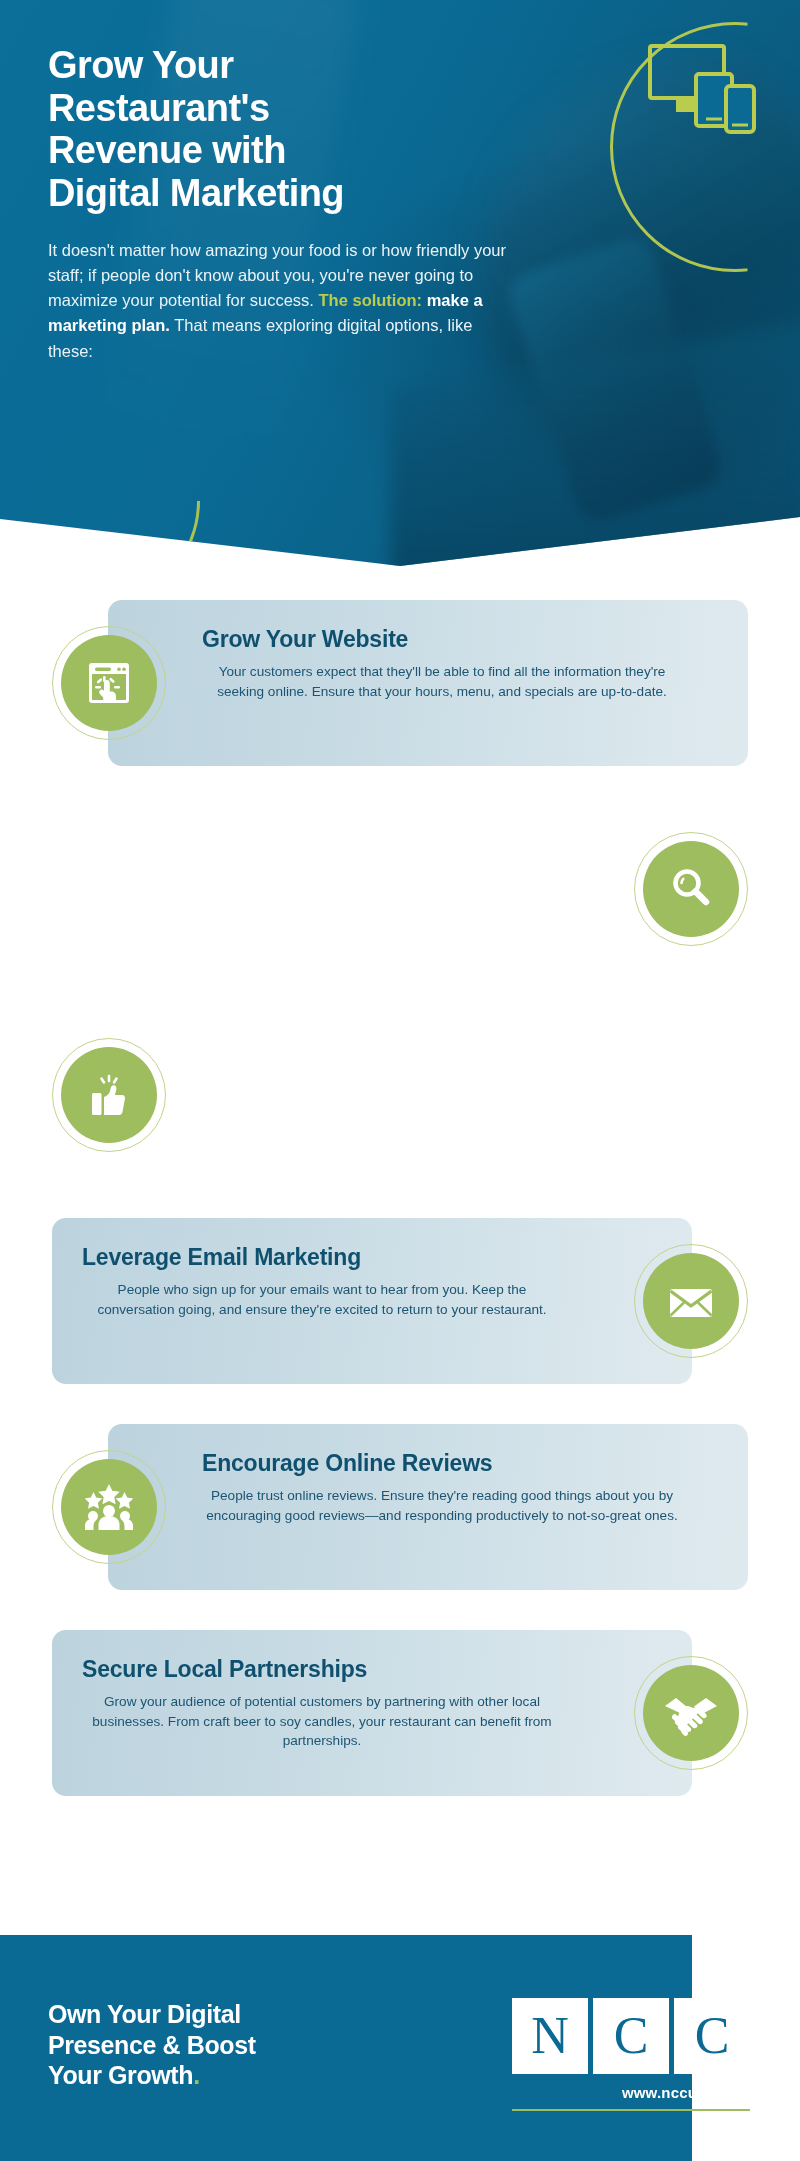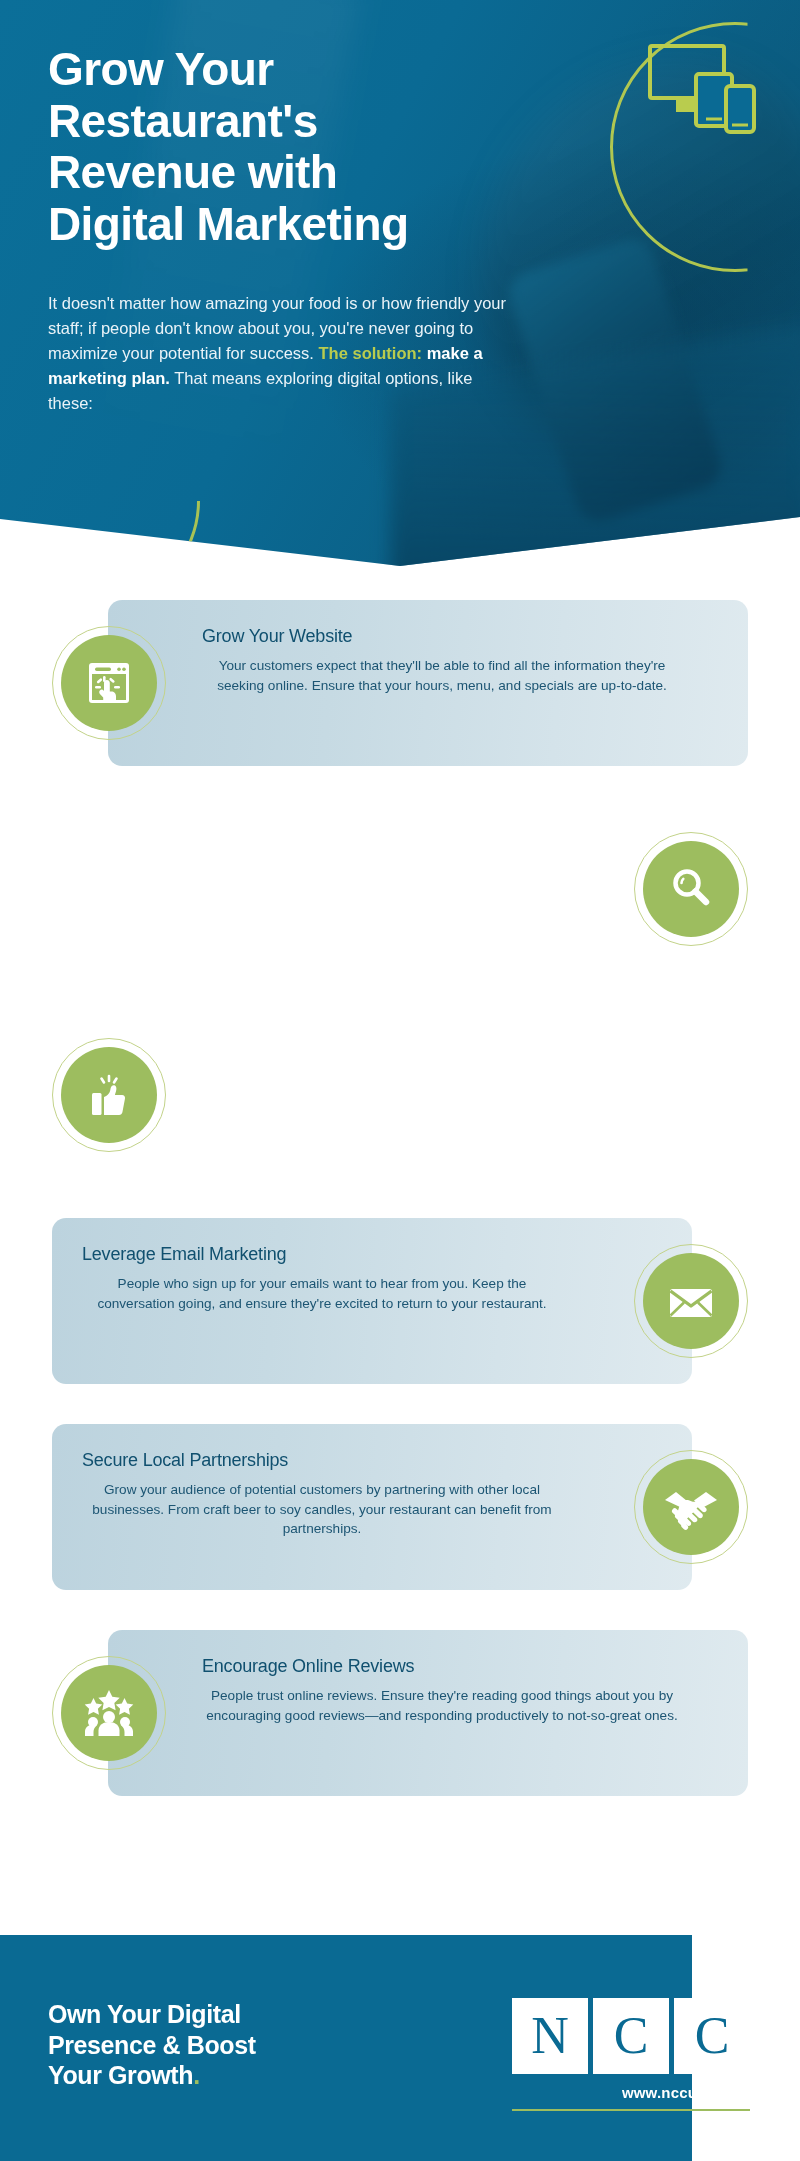--- a/index.html
+++ b/index.html
@@ -50,46 +50,46 @@
   .hdr-arc2 {
     position:absolute; right:600px; bottom:-40px; width:210px; height:210px;
     border:3px solid #b9cc4e; border-radius:50%;
     clip-path: polygon(42% 50%, 100% 50%, 100% 100%, 42% 100%);
     opacity:.9;
   }
   .devices-icon { position:absolute; right:42px; top:40px; }
 
   .hdr-inner { position:absolute; left:48px; top:44px; width:520px; }
   .hdr-title {
-    font-size:46px; line-height:1.12; font-weight:bold; color:#ffffff;
+    font-size:38px; line-height:1.12; font-weight:bold; color:#ffffff;
     letter-spacing:-0.6px; white-space:pre-line;
   }
   .hdr-para {
-    margin-top:41px; font-size:16.5px; line-height:1.52; color:#eaf3f8;
+    margin-top:24px; font-size:16.5px; line-height:1.52; color:#eaf3f8;
     width:460px;
   }
   .hl-green { color:#b9cc4e; font-weight:bold; }
   .hl-white { color:#ffffff; font-weight:bold; }
 
   
   .cards { position:absolute; left:0; top:600px; width:800px; }
   .card-row { position:relative; height:184px; margin-bottom:22px; }
   .card {
     position:absolute; top:0; height:166px; border-radius:14px;
     background:linear-gradient(95deg, #bcd3de 0%, #c6dae3 35%, #d4e3ea 70%, #dfeaef 100%);
   }
   .card.left-icon  { left:108px; width:640px; }
   .card.right-icon { left:52px;  width:640px; }
 
   .card-text { position:absolute; top:26px; }
   .left-icon  .card-text { left:94px;  width:480px; }
   .right-icon .card-text { left:30px;  width:480px; }
 
   .card-title {
-    font-size:18px; font-weight:normal; color:#10506f; letter-spacing:-0.2px;
+    font-size:23px; font-weight:bold; color:#10506f; letter-spacing:-0.2px;
     margin-bottom:9px;
   }
   .card-body { font-size:13.6px; line-height:1.45; color:#1c5573;text-align:center; }
 
   
   .badge {
     position:absolute; top:26px; width:114px; height:114px;
   }
   .badge .ring {
     position:absolute; inset:0; border-radius:50%;
@@ -235,20 +235,45 @@
         <svg width="60" height="60" viewBox="0 0 60 60">
           <rect x="9" y="18" width="42" height="28" rx="2.5" fill="#fff"></rect>
           <path d="M9.5 20 L30 35 L50.5 20" fill="none" stroke="#9dbd5f" stroke-width="3.4" stroke-linejoin="round"></path>
           <path d="M9.5 44.5 L23 31.5 M50.5 44.5 L37 31.5" fill="none" stroke="#9dbd5f" stroke-width="2.6"></path>
         </svg>
       </div>
     </div>
   </div>
 
   <div class="card-row">
+    <div class="card left-icon">
+      <div class="card-text">
+        <div class="card-title">Encourage Online Reviews</div>
+        <div class="card-body">People trust online reviews. Ensure they're reading good things about you by encouraging good reviews—and responding productively to not-so-great ones.</div>
+      </div>
+    </div>
+    <div class="badge left-icon-badge">
+      <div class="ring"></div>
+      <div class="disc">
+        <svg width="58" height="58" viewBox="0 0 58 58">
+          <path d="M29 6 l3.3 6.7 7.4 1.1 -5.35 5.2 1.26 7.35 -6.61-3.47 -6.61 3.47 1.26-7.35 -5.35-5.2 7.4-1.1 z" fill="#fff"></path>
+          <path d="M13.5 14 l2.7 5.5 6.1 .9 -4.4 4.3 1.04 6.05 -5.44-2.86 -5.44 2.86 1.04-6.05 -4.4-4.3 6.1-.9 z" fill="#fff"></path>
+          <path d="M44.5 14 l2.7 5.5 6.1 .9 -4.4 4.3 1.04 6.05 -5.44-2.86 -5.44 2.86 1.04-6.05 -4.4-4.3 6.1-.9 z" fill="#fff"></path>
+          <circle cx="29" cy="33" r="6" fill="#fff"></circle>
+          <path d="M18.5 52 v-5.5 c0-5.1 4.7-8.5 10.5-8.5 s10.5 3.4 10.5 8.5 v5.5 z" fill="#fff"></path>
+          <circle cx="13" cy="38" r="5" fill="#fff"></circle>
+          <path d="M5 52 v-4.6 c0-4 3.6-6.9 8-6.9 1.4 0 2.7 .3 3.9 .8 -2.1 1.7-3.4 4-3.4 6.6 V52 z" fill="#fff"></path>
+          <circle cx="45" cy="38" r="5" fill="#fff"></circle>
+          <path d="M53 52 v-4.6 c0-4-3.6-6.9-8-6.9 -1.4 0-2.7 .3-3.9 .8 2.1 1.7 3.4 4 3.4 6.6 V52 z" fill="#fff"></path>
+        </svg>
+      </div>
+    </div>
+  </div>
+
+  <div class="card-row">
     <div class="card right-icon">
       <div class="card-text">
         <div class="card-title">Secure Local Partnerships</div>
         <div class="card-body">Grow your audience of potential customers by partnering with other local businesses. From craft beer to soy candles, your restaurant can benefit from partnerships.</div>
       </div>
     </div>
     <div class="badge right-icon-badge">
       <div class="ring"></div>
       <div class="disc">
         <svg width="62" height="62" viewBox="0 0 62 62">
@@ -259,45 +284,20 @@
             <rect x="11.5" y="33.5" width="9" height="5.4" rx="2.7" transform="rotate(43 16 36.2)"></rect>
             <rect x="14.5" y="38.5" width="9" height="5.4" rx="2.7" transform="rotate(43 19 41.2)"></rect>
             <rect x="17.5" y="43.5" width="9" height="5.4" rx="2.7" transform="rotate(43 22 46.2)"></rect>
             <rect x="21" y="48" width="7.5" height="5" rx="2.5" transform="rotate(43 24.7 50.5)"></rect>
           </g>
         </svg>
       </div>
     </div>
   </div>
 
-  <div class="card-row">
-    <div class="card left-icon">
-      <div class="card-text">
-        <div class="card-title">Encourage Online Reviews</div>
-        <div class="card-body">People trust online reviews. Ensure they're reading good things about you by encouraging good reviews—and responding productively to not-so-great ones.</div>
-      </div>
-    </div>
-    <div class="badge left-icon-badge">
-      <div class="ring"></div>
-      <div class="disc">
-        <svg width="58" height="58" viewBox="0 0 58 58">
-          <path d="M29 6 l3.3 6.7 7.4 1.1 -5.35 5.2 1.26 7.35 -6.61-3.47 -6.61 3.47 1.26-7.35 -5.35-5.2 7.4-1.1 z" fill="#fff"></path>
-          <path d="M13.5 14 l2.7 5.5 6.1 .9 -4.4 4.3 1.04 6.05 -5.44-2.86 -5.44 2.86 1.04-6.05 -4.4-4.3 6.1-.9 z" fill="#fff"></path>
-          <path d="M44.5 14 l2.7 5.5 6.1 .9 -4.4 4.3 1.04 6.05 -5.44-2.86 -5.44 2.86 1.04-6.05 -4.4-4.3 6.1-.9 z" fill="#fff"></path>
-          <circle cx="29" cy="33" r="6" fill="#fff"></circle>
-          <path d="M18.5 52 v-5.5 c0-5.1 4.7-8.5 10.5-8.5 s10.5 3.4 10.5 8.5 v5.5 z" fill="#fff"></path>
-          <circle cx="13" cy="38" r="5" fill="#fff"></circle>
-          <path d="M5 52 v-4.6 c0-4 3.6-6.9 8-6.9 1.4 0 2.7 .3 3.9 .8 -2.1 1.7-3.4 4-3.4 6.6 V52 z" fill="#fff"></path>
-          <circle cx="45" cy="38" r="5" fill="#fff"></circle>
-          <path d="M53 52 v-4.6 c0-4-3.6-6.9-8-6.9 -1.4 0-2.7 .3-3.9 .8 2.1 1.7 3.4 4 3.4 6.6 V52 z" fill="#fff"></path>
-        </svg>
-      </div>
-    </div>
-  </div>
-
 </div>
 
 <div class="footer">
   <div class="foot-head"><span>Own Your Digital
 Presence &amp; Boost
 Your Growth</span><span class="dot-green">.</span></div>
   <div class="logo">
     <div class="logo-row">
       <div class="logo-sq">N</div>
       <div class="logo-sq">C</div>

